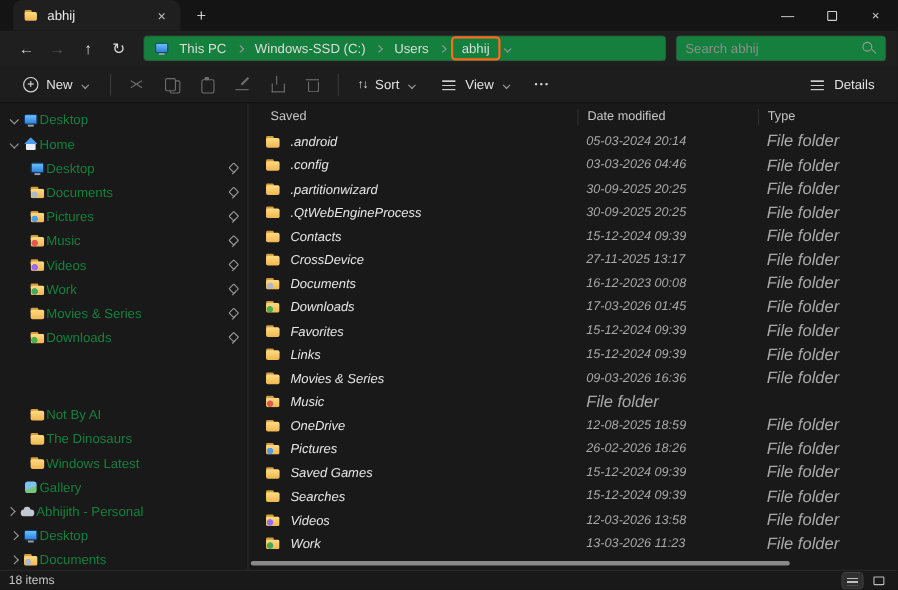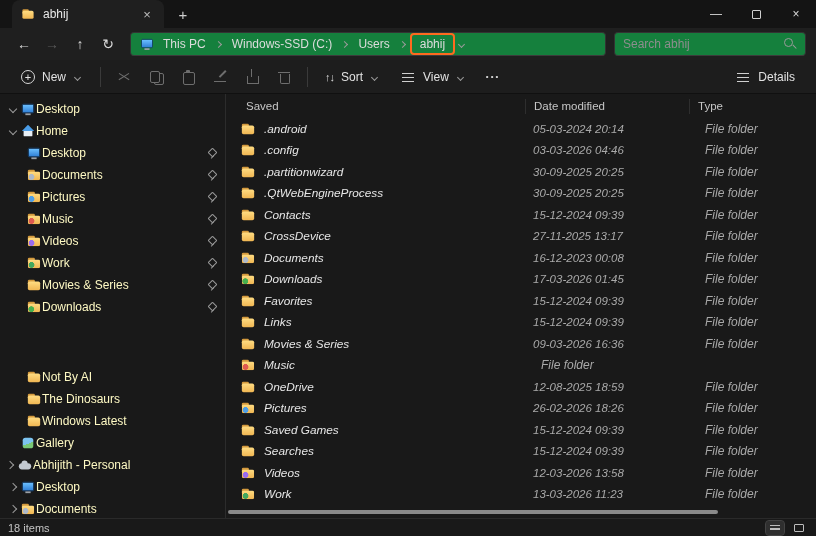--- a/index.html
+++ b/index.html
@@ -74,21 +74,21 @@
   .ic-share::before { content: ""; position: absolute; left: 3px; top: 7px; width: 10px; height: 7px; border: 1.2px solid #6e6e6e; border-top: none; }
   .ic-share::after  { content: ""; position: absolute; left: 7px; top: 0; width: 1.3px; height: 8px; background: #6e6e6e; }
   .ic-delete::before { content: ""; position: absolute; left: 4px; top: 5px; width: 8px; height: 9px; border: 1.2px solid #6e6e6e; border-top: none; border-radius: 0 0 2px 2px; }
   .ic-delete::after  { content: ""; position: absolute; left: 2px; top: 3px; width: 12px; height: 1.3px; background: #6e6e6e; }
   .ic-lines::before { content: ""; position: absolute; left: 2px; right: 2px; top: 4px; bottom: 3px;
                       background: repeating-linear-gradient(to bottom, #cfcfcf 0 1.3px, transparent 1.3px 4px); }
 
   
   .body { flex: 1; display: flex; min-height: 0; }
   .sidebar { width: 226px; flex: none; border-right: 1px solid #2c2c2c; padding-top: 4px; overflow: hidden; background: #191919; }
-  .side-item { display: flex; align-items: center; height: 22px; gap: 0; padding-right: 8px; color: #fef9c3; border-radius: 4px; }
+  .side-item { display: flex; align-items: center; height: 22px; gap: 0; padding-right: 8px; color: #15803d; border-radius: 4px; }
   .side-label { flex: 1; white-space: nowrap; overflow: hidden; font-size: 12px; }
   .pin { width: 10px; height: 11px; position: relative; margin-left: auto; flex: none; opacity: .85; }
   .pin::before { content: ""; position: absolute; top: 1px; left: 2px; width: 5px; height: 5px; border: 1.2px solid #b0b0b0; border-radius: 1px; transform: rotate(45deg); }
   .pin::after  { content: ""; position: absolute; bottom: 0; left: 4.5px; width: 1.2px; height: 4px; background: #b0b0b0; transform: rotate(45deg); }
 
   
   .icon16 { width: 16px; height: 16px; position: relative; display: inline-block; flex: none; }
   [class*="ic-folder"]::before { content: ""; position: absolute; left: 1px; top: 2px; width: 8px; height: 6px; border-radius: 1.5px; background: #d49a3e; }
   [class*="ic-folder"]::after  { content: ""; position: absolute; left: 1px; top: 4px; right: 1px; bottom: 2px; border-radius: 2px;
                                  background: linear-gradient(#ffdc82, #f0b652); }
@@ -117,21 +117,21 @@
   .col-headers { height: 24px; display: flex; align-items: center; color: #c6c6c6; font-size: 11.5px; flex: none; }
   .ch { white-space: nowrap; }
   .ch-name { width: 299px; padding-left: 20px; flex: none; }
   .ch-date { width: 164px; padding-left: 8px; flex: none; border-left: 1px solid #2e2e2e; height: 15px; line-height: 15px; }
   .ch-type { flex: 1; padding-left: 8px; border-left: 1px solid #2e2e2e; height: 15px; line-height: 15px; }
   .file-list { flex: 1; overflow: hidden; }
   .row { display: flex; align-items: center; height: 21.5px; padding-left: 14px; border-radius: 3px; font-style: italic; }
   .row .icon16 { margin-right: 8px; transform: scale(.88); }
   .c-name { flex: 0 0 261px; color: #e6e6e6; font-size: 11.8px; white-space: nowrap; overflow: hidden; }
   .c-date { flex: 0 0 164px; padding-left: 8px; color: #a9a9a9; font-size: 11.5px; white-space: nowrap; }
-  .c-type { flex: 1; padding-left: 8px; color: #a9a9a9; font-size: 12px; white-space: nowrap; margin-left: 8px; }
+  .c-type { flex: 1; padding-left: 8px; color: #a9a9a9; font-size: 15px; white-space: nowrap; }
   .hscroll { height: 12px; flex: none; position: relative; }
   .hscroll-thumb { position: absolute; left: 2px; top: 4px; width: 83%; height: 3.5px; border-radius: 2px; background: #8a8a8a; }
 
   
   .statusbar { height: 18px; flex: none; border-top: 1px solid #2a2a2a; background: #191919;
                display: flex; align-items: center; padding: 0 8px; font-size: 11px; color: #c4c4c4; }
   .status-right { margin-left: auto; display: flex; gap: 6px; align-items: center; }
   .view-toggle { width: 18px; height: 14px; position: relative; border-radius: 3px; }
   .view-toggle.active { background: #2f2f2f; outline: 1px solid #444; }
   .vt-lines::before { content: ""; position: absolute; left: 4px; right: 4px; top: 4px; bottom: 3px;

